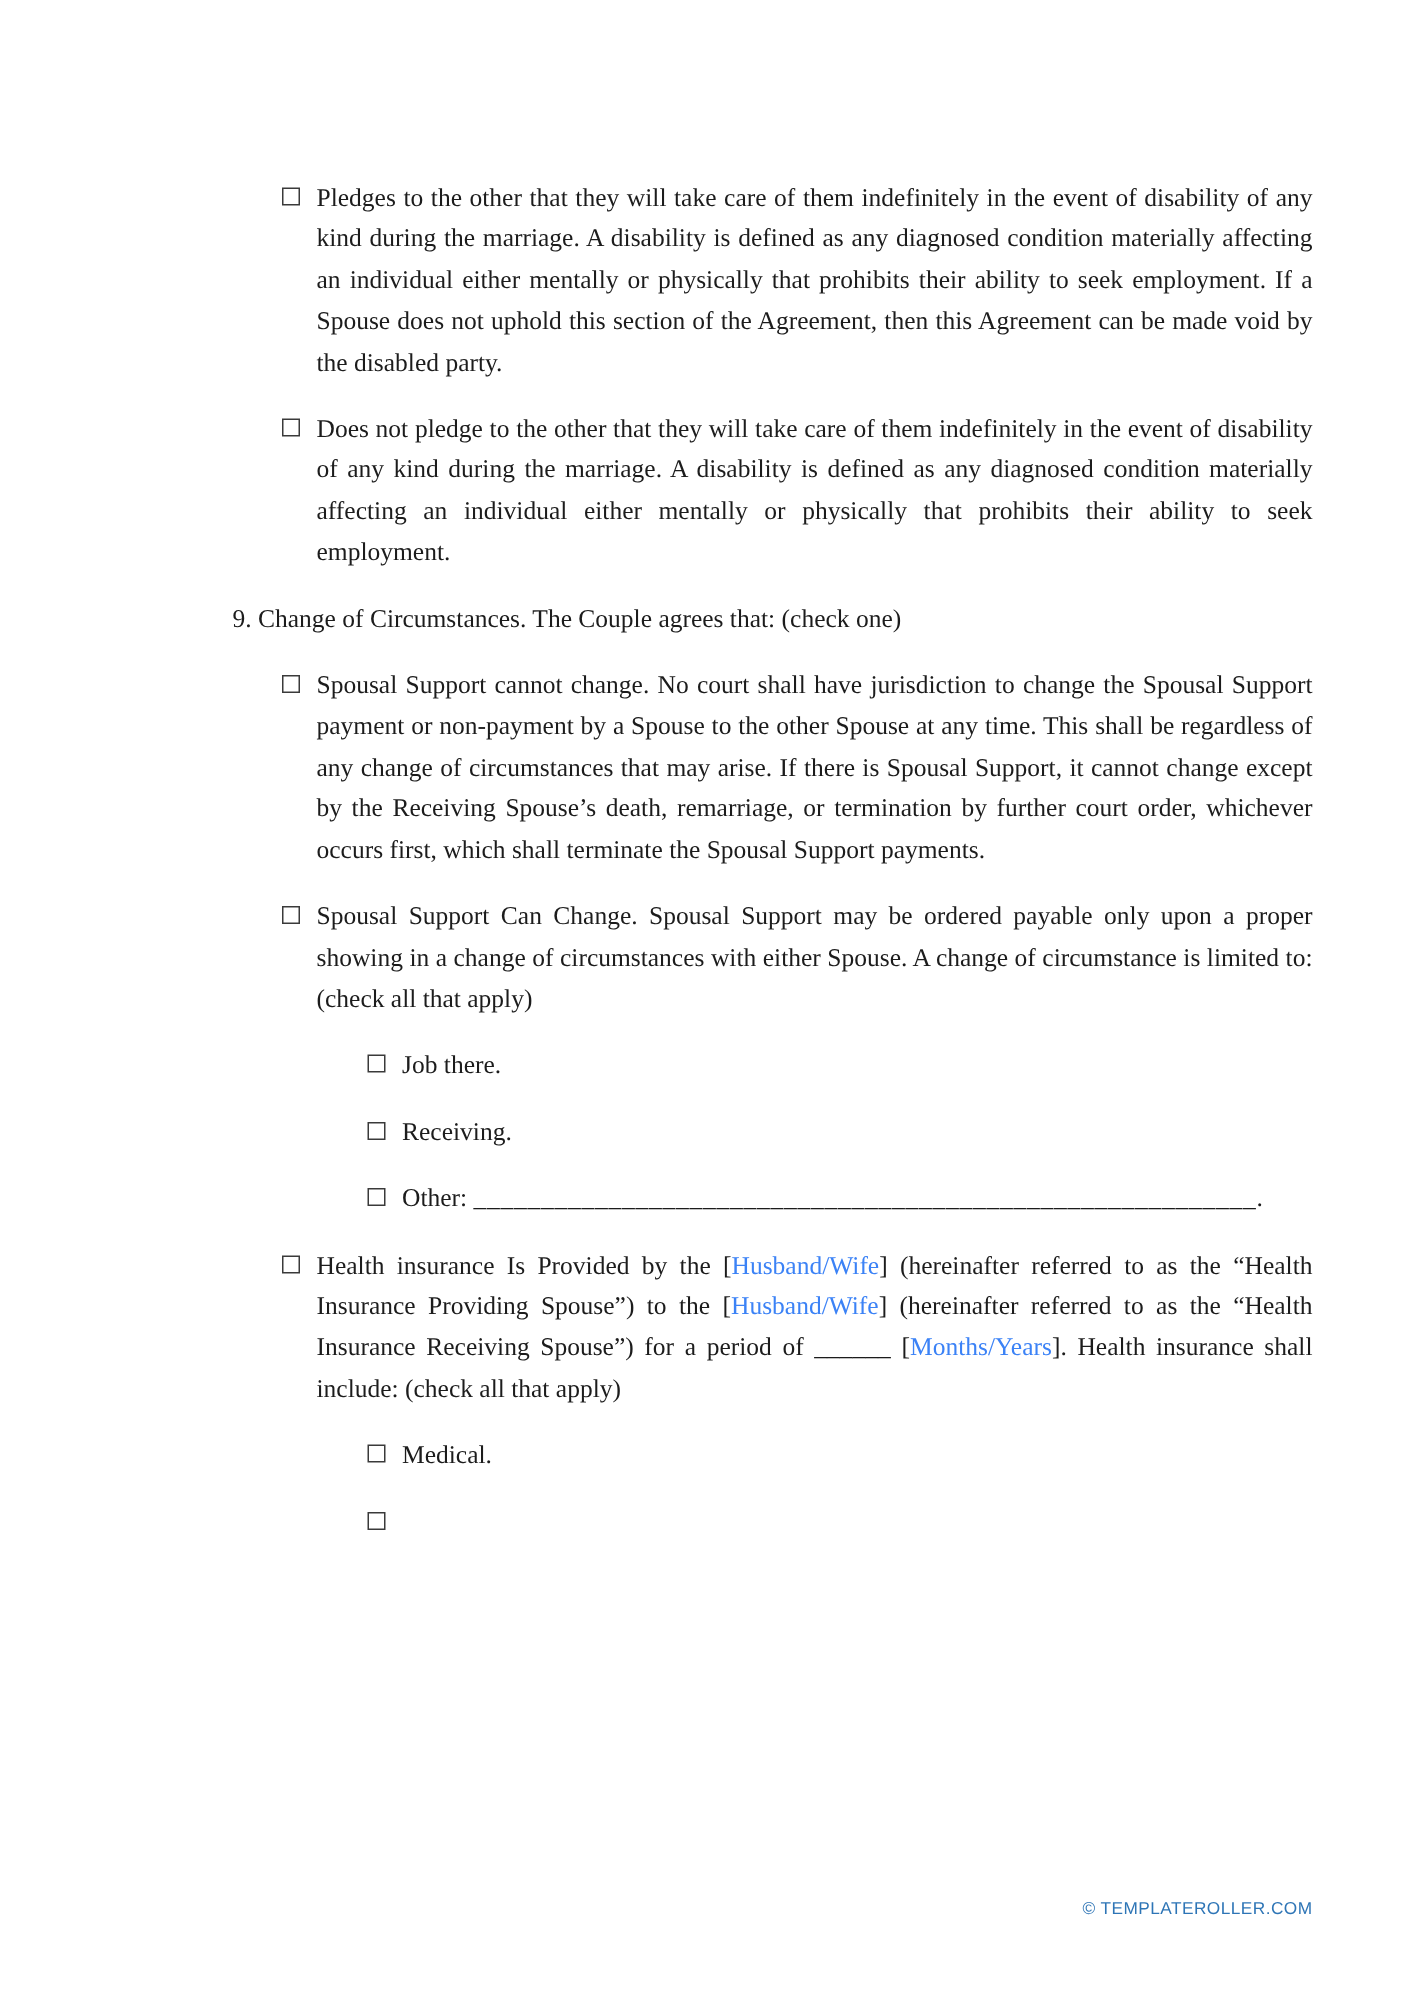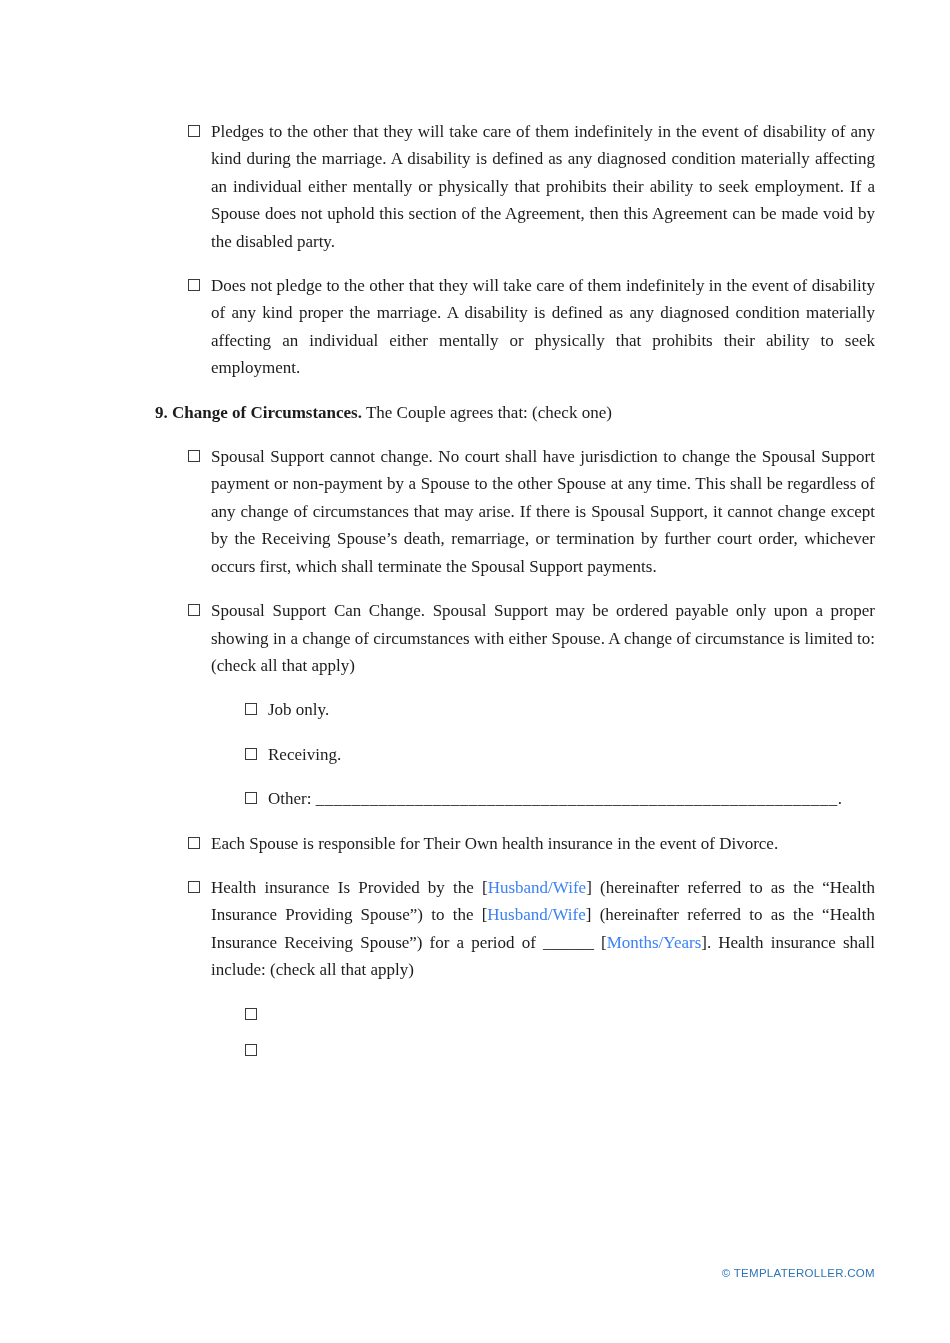--- a/index.html
+++ b/index.html
@@ -40,21 +40,21 @@
   }
   .item-text {
     flex: 1 1 auto;
     text-align: justify;
   }
   .section-heading {
     font-size: 17px;
     line-height: 27.4px;
     margin-bottom: 17px;
   }
-  .bold { font-weight: bold; text-align: right; }
+  .bold { font-weight: normal; text-align: right; }
   .placeholder { color: #3b82f6; }
   .blank { letter-spacing: 0.5px; }
   .footer {
     position: absolute;
     top: 1267px;
     right: 115px;
     font-family: "Liberation Sans", sans-serif;
     font-size: 11.5px;
     color: #2e75b6;
     letter-spacing: 0.3px;
@@ -67,63 +67,60 @@
 <div class="page">
   <div class="content">
 
     <div class="check-item">
       <span class="checkbox"></span>
       <div class="item-text">Pledges to the other that they will take care of them indefinitely in the event of disability of any kind during the marriage. A disability is defined as any diagnosed condition materially affecting an individual either mentally or physically that prohibits their ability to seek employment. If a Spouse does not uphold this section of the Agreement, then this Agreement can be made void by the disabled party.</div>
     </div>
 
     <div class="check-item">
       <span class="checkbox"></span>
-      <div class="item-text">Does not pledge to the other that they will take care of them indefinitely in the event of disability of any kind proper the marriage. A disability is defined as any diagnosed condition materially affecting an individual either mentally or physically that prohibits their ability to seek employment.</div>
+      <div class="item-text">Does not pledge to the other that they will take care of them indefinitely in the event of disability of any kind during the marriage. A disability is defined as any diagnosed condition materially affecting an individual either mentally or physically that prohibits their ability to seek employment.</div>
     </div>
 
     <div class="section-heading"><span class="bold">9. Change of Circumstances.</span><span> The Couple agrees that: (check one)</span></div>
 
     <div class="check-item">
       <span class="checkbox"></span>
       <div class="item-text">Spousal Support cannot change. No court shall have jurisdiction to change the Spousal Support payment or non-payment by a Spouse to the other Spouse at any time. This shall be regardless of any change of circumstances that may arise. If there is Spousal Support, it cannot change except by the Receiving Spouse’s death, remarriage, or termination by further court order, whichever occurs first, which shall terminate the Spousal Support payments.</div>
     </div>
 
     <div class="check-item">
       <span class="checkbox"></span>
       <div class="item-text">Spousal Support Can Change. Spousal Support may be ordered payable only upon a proper showing in a change of circumstances with either Spouse. A change of circumstance is limited to: (check all that apply)</div>
     </div>
 
     <div class="check-item sub">
       <span class="checkbox"></span>
-      <div class="item-text">Job only.</div>
+      <div class="item-text">Job there.</div>
     </div>
 
     <div class="check-item sub">
       <span class="checkbox"></span>
       <div class="item-text"><span>Receiving.</span></div>
     </div>
 
     <div class="check-item sub">
       <span class="checkbox"></span>
       <div class="item-text"><span>Other: </span><span class="blank">__________________________________________________________</span><span>.</span></div>
     </div>
 
 
-    <div class="check-item">
-      <span class="checkbox"></span>
-      <div class="item-text">Each Spouse is responsible for Their Own health insurance in the event of Divorce.</div>
-    </div>
 
     <div class="check-item">
       <span class="checkbox"></span>
       <div class="item-text"><span>Health insurance Is Provided by the [</span><span class="placeholder">Husband/Wife</span><span>] (hereinafter referred to as the “Health Insurance Providing Spouse”) to the [</span><span class="placeholder">Husband/Wife</span><span>] (hereinafter referred to as the “Health Insurance Receiving Spouse”) for a period of ______ [</span><span class="placeholder">Months/Years</span><span>]. Health insurance shall include: (check all that apply)</span></div>
     </div>
 
     <div class="check-item sub">
       <span class="checkbox"></span>
+      <div class="item-text">Medical.</div>
     </div>
 
     <div class="check-item sub">
       <span class="checkbox"></span>
     </div>
 
   </div>
 
   <div class="footer"><span>© </span><a>TEMPLATEROLLER.COM</a></div>
 </div>

